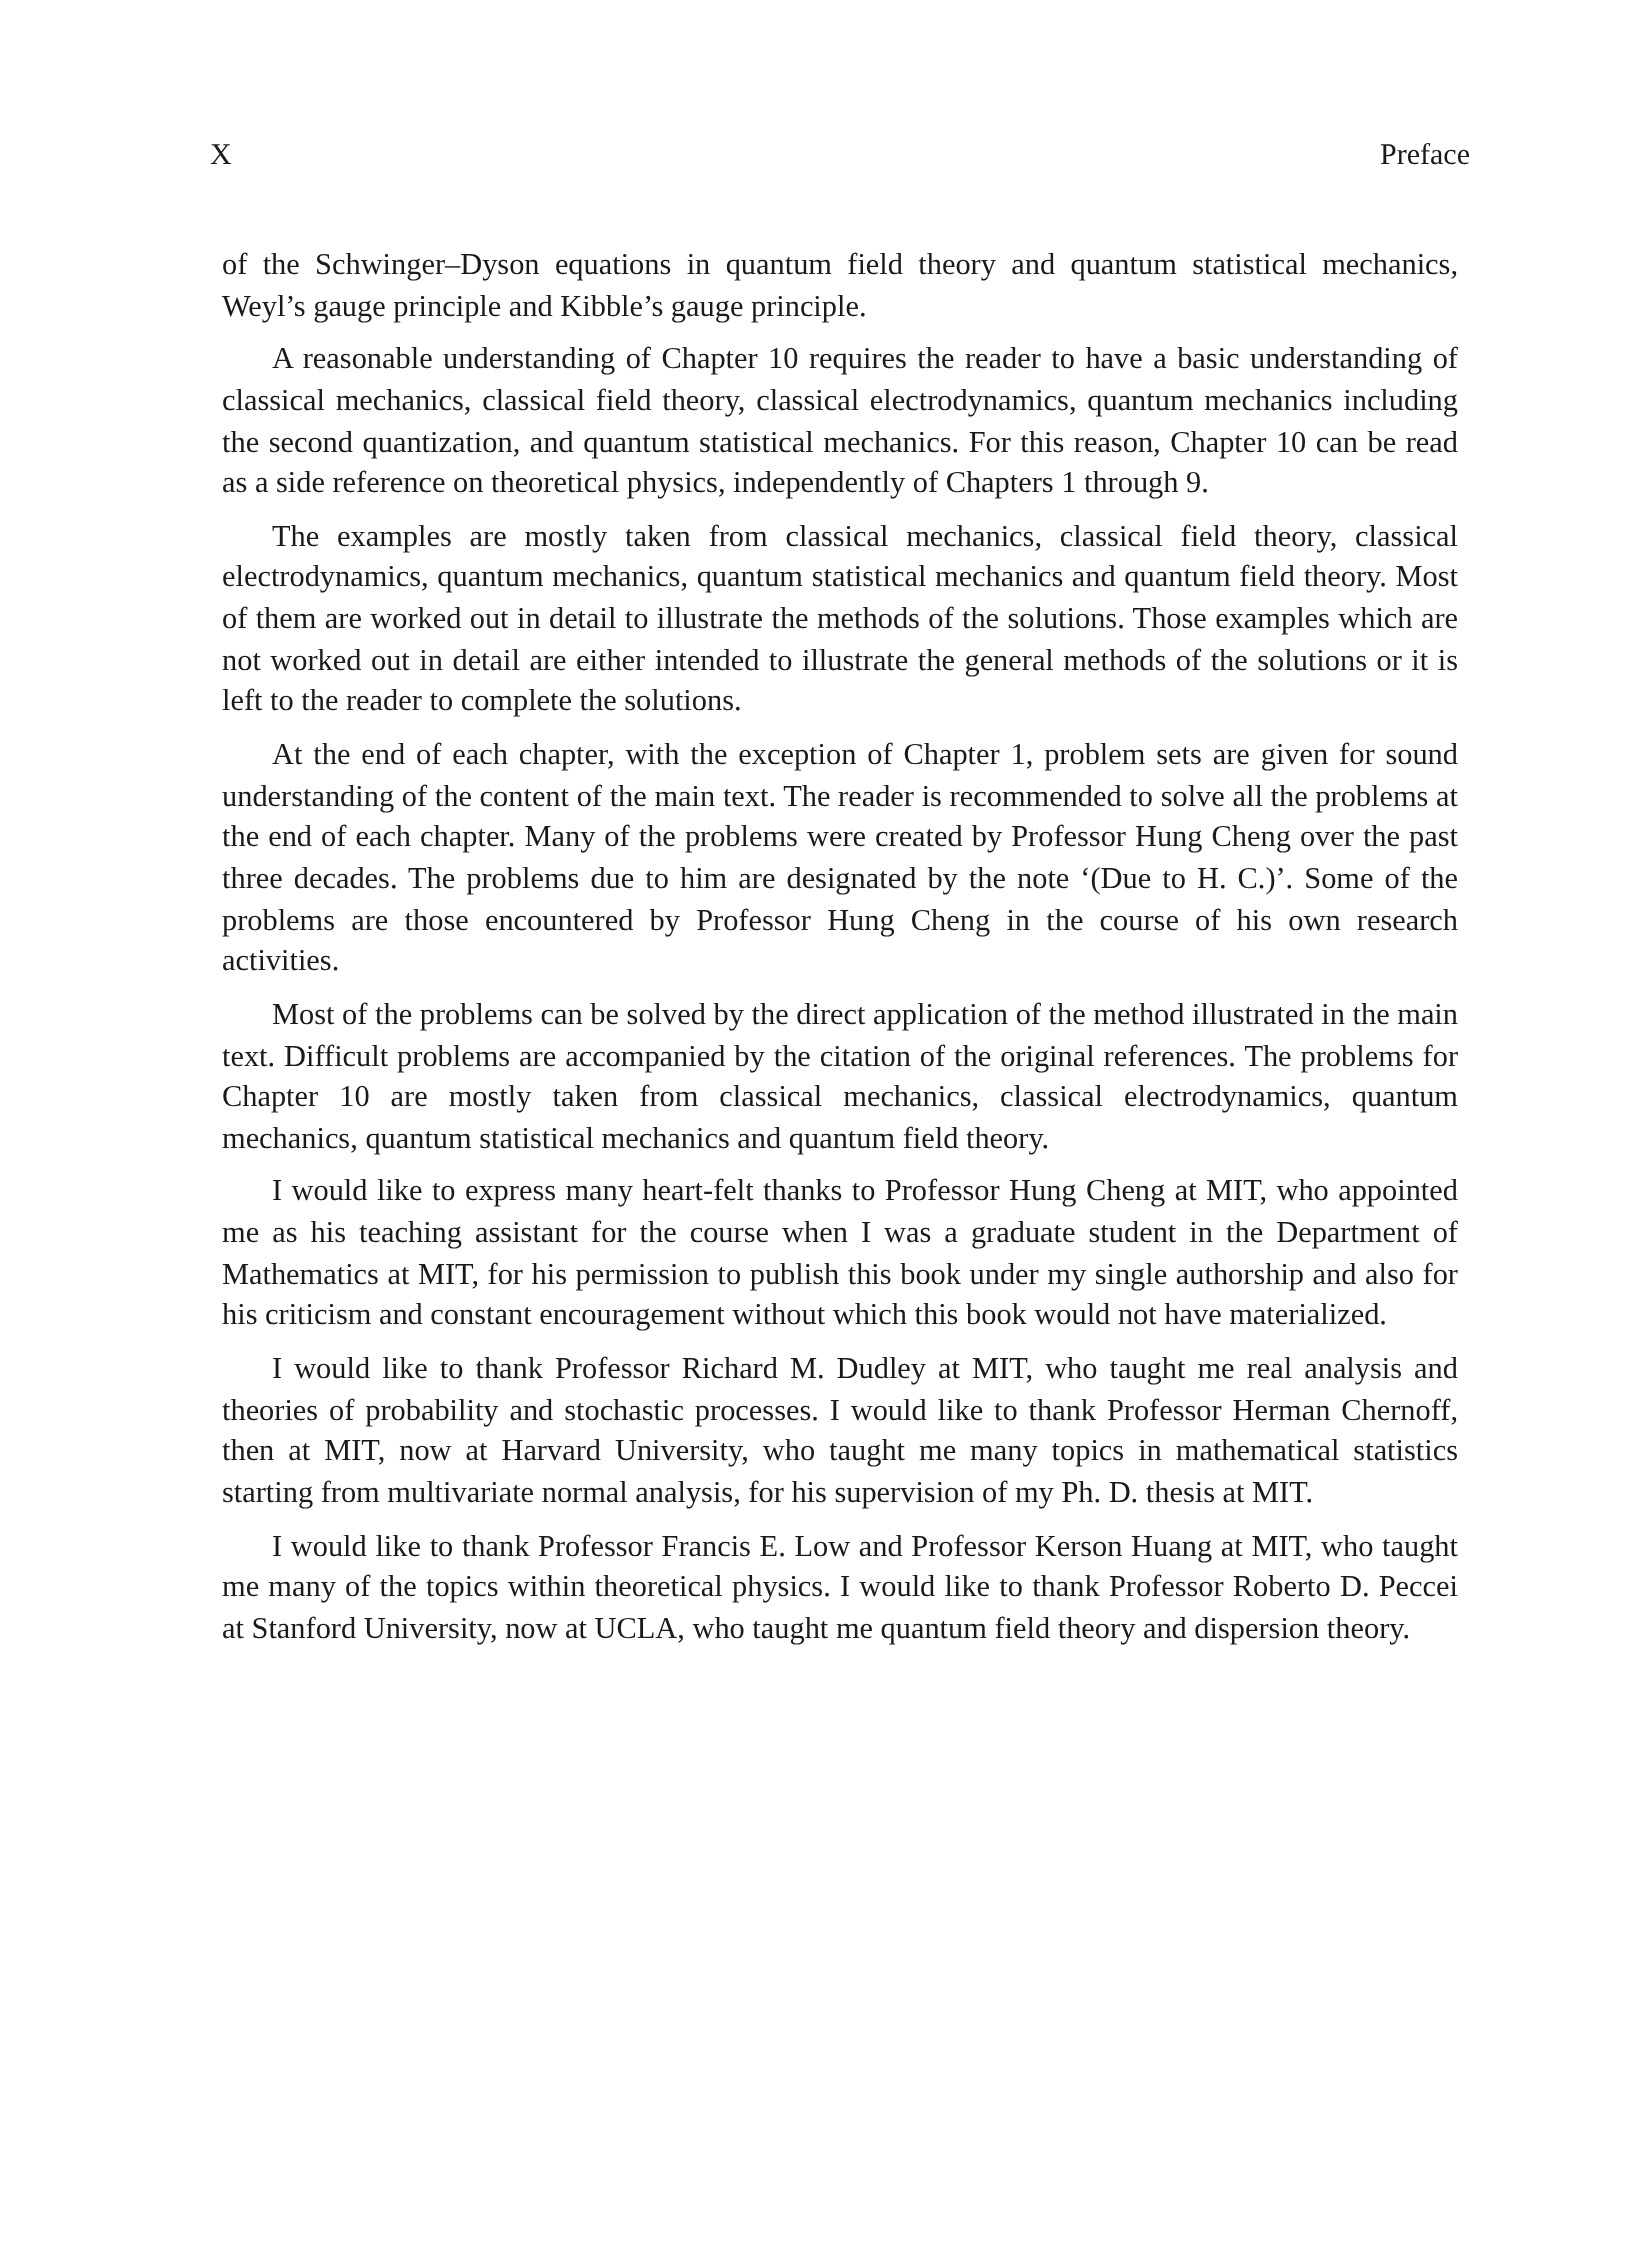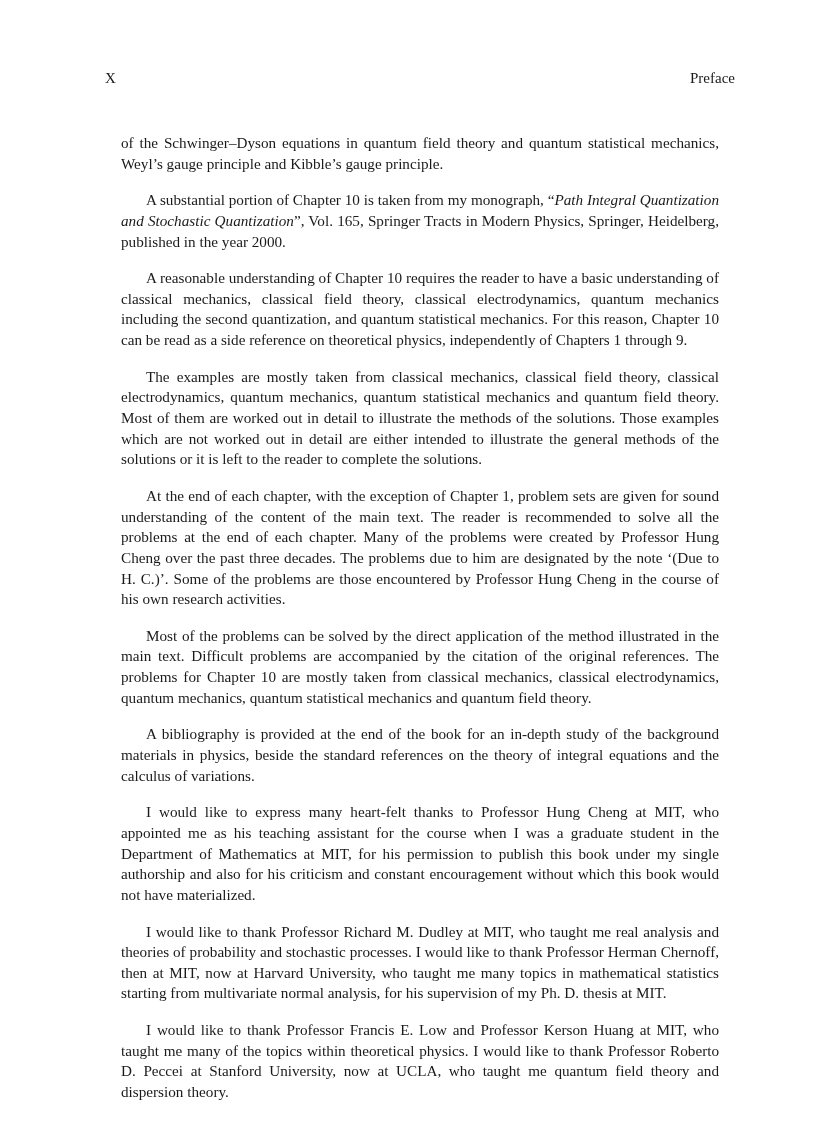--- a/index.html
+++ b/index.html
@@ -38,42 +38,40 @@
       position: absolute;
       left: 105px;
       width: 630px;
       top: 117px;
       font-size: 15.2px;
       line-height: 20.64px;
       text-align: justify;
       hyphens: manual;
     }
     .body-text p {
-      margin: 16px;
+      margin: 6px;
       text-indent: 25px;
     }
     .body-text p.continued {
       text-indent: 0;
     }
     .body-text em {
       font-style: italic;
     }
   </style>
 </head>
 <body>
 
 <header class="running-head">
   <span class="page-number">X</span>
   <span class="chapter-title">Preface</span>
 </header>
 
 <main class="body-text">
   <p class="continued">of the Schwinger–Dyson equations in quantum field theory and quantum statistical mechanics, Weyl’s gauge principle and Kibble’s gauge principle.</p>
-  <p><span>A substantial portion of Chapter 10 is taken from my monograph, “</span><em>Path Integral Quanti­zation and Stochastic Quantization</em><span>”, Vol. 165, Springer Tracts in Modern Physics, Springer, Heidelberg, published in the year 2000.</span></p>
   <p>A reasonable understanding of Chapter 10 requires the reader to have a basic understand­ing of classical mechanics, classical field theory, classical electrodynamics, quantum mecha­nics including the second quantization, and quantum statistical mechanics. For this reason, Chapter 10 can be read as a side reference on theoretical physics, independently of Chapters 1 through 9.</p>
   <p>The examples are mostly taken from classical mechanics, classical field theory, classical electrodynamics, quantum mechanics, quantum statistical mechanics and quantum field the­ory. Most of them are worked out in detail to illustrate the methods of the solutions. Those examples which are not worked out in detail are either intended to illustrate the general meth­ods of the solutions or it is left to the reader to complete the solutions.</p>
   <p>At the end of each chapter, with the exception of Chapter 1, problem sets are given for sound understanding of the content of the main text. The reader is recommended to solve all the problems at the end of each chapter. Many of the problems were created by Professor Hung Cheng over the past three decades. The problems due to him are designated by the note ‘(Due to H. C.)’. Some of the problems are those encountered by Professor Hung Cheng in the course of his own research activities.</p>
   <p>Most of the problems can be solved by the direct application of the method illustrated in the main text. Difficult problems are accompanied by the citation of the original references. The problems for Chapter 10 are mostly taken from classical mechanics, classical electrodynamics, quantum mechanics, quantum statistical mechanics and quantum field theory.</p>
-  <p>A bibliography is provided at the end of the book for an in-depth study of the background materials in physics, beside the standard references on the theory of integral equations and the calculus of variations.</p>
   <p>I would like to express many heart-felt thanks to Professor Hung Cheng at MIT, who appointed me as his teaching assistant for the course when I was a graduate student in the Department of Mathematics at MIT, for his permission to publish this book under my single authorship and also for his criticism and constant encouragement without which this book would not have materialized.</p>
   <p>I would like to thank Professor Richard M. Dudley at MIT, who taught me real analysis and theories of probability and stochastic processes. I would like to thank Professor Herman Chernoff, then at MIT, now at Harvard University, who taught me many topics in mathematical statistics starting from multivariate normal analysis, for his supervision of my Ph. D. thesis at MIT.</p>
   <p>I would like to thank Professor Francis E. Low and Professor Kerson Huang at MIT, who taught me many of the topics within theoretical physics. I would like to thank Professor Roberto D. Peccei at Stanford University, now at UCLA, who taught me quantum field theory and dispersion theory.</p>
 </main>
 
 </body></html>

